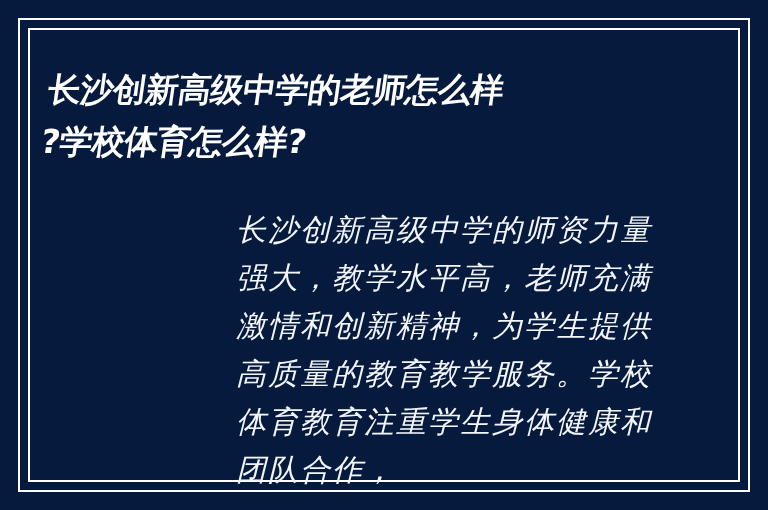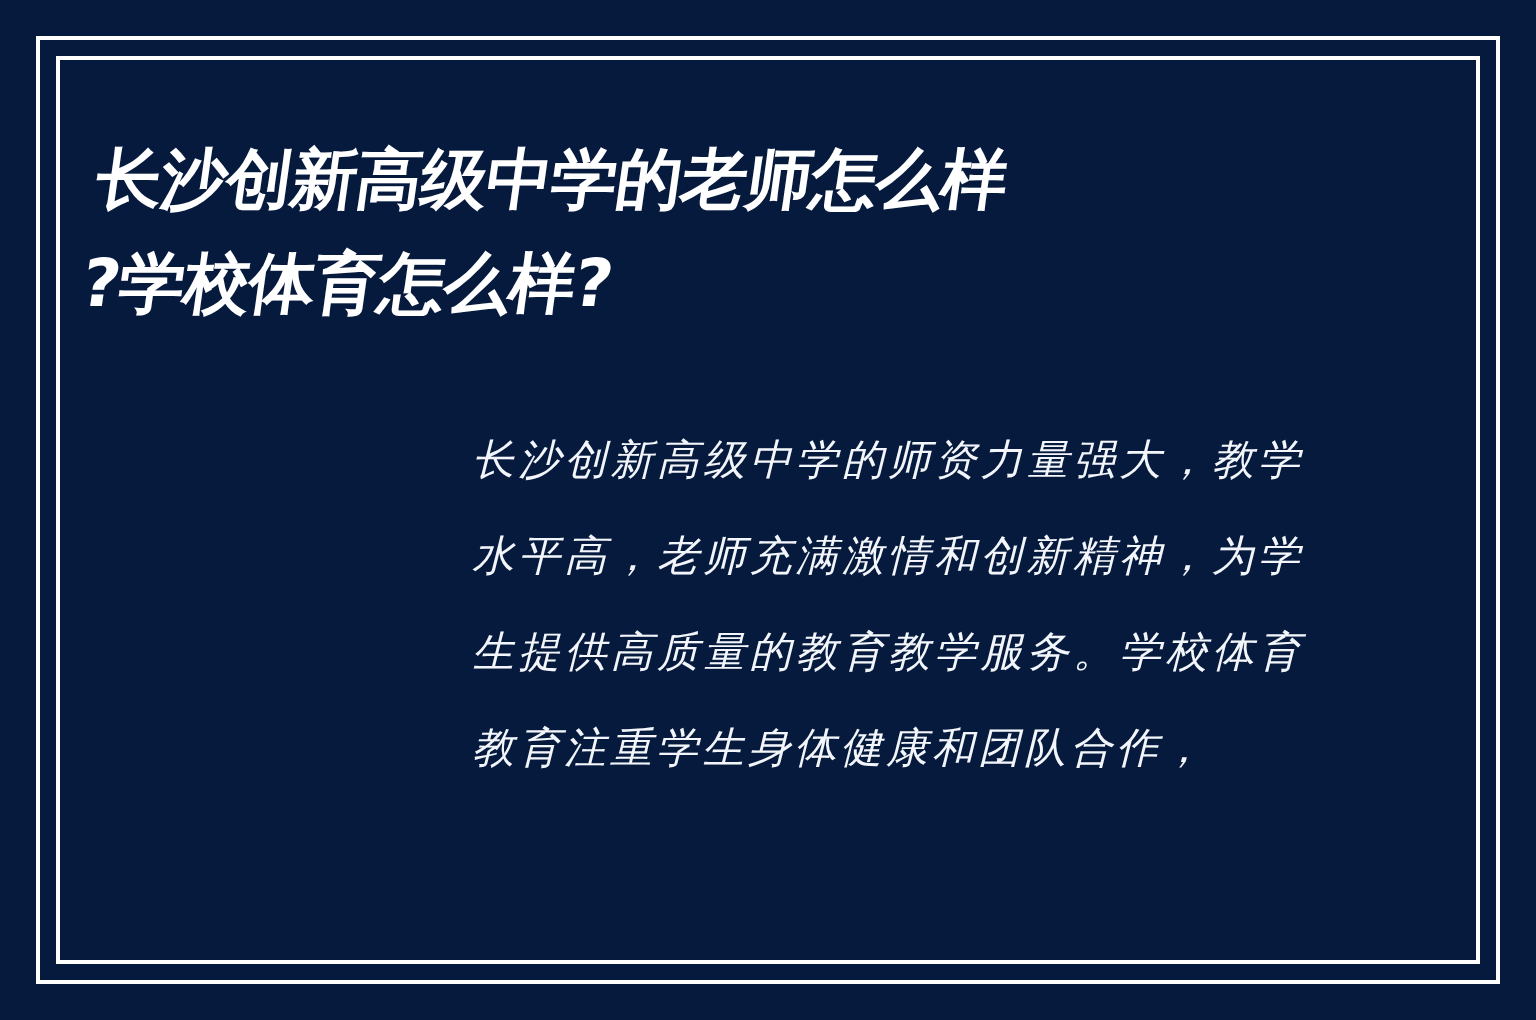--- a/index.html
+++ b/index.html
@@ -69,21 +69,21 @@
     position: absolute;
     left: 236px;
     top: 206px;
     width: 416px;
   }
   .body-text {
     color: #f2f5fa;
     font-family: "DejaVu Serif", "Liberation Serif", serif;
     font-style: italic;
     font-weight: 400;
-    font-size: 21px;
+    font-size: 30px;
     line-height: 48px;
     letter-spacing: 2.0px;
     text-align: justify;
     text-justify: inter-character;
     word-break: break-all;
   }
 </style>
 </head>
 <body>
 

